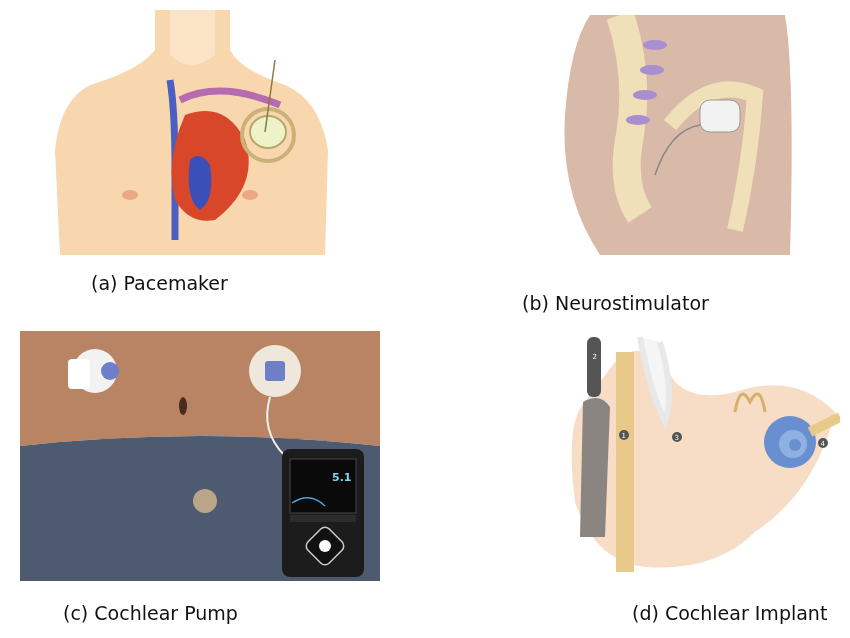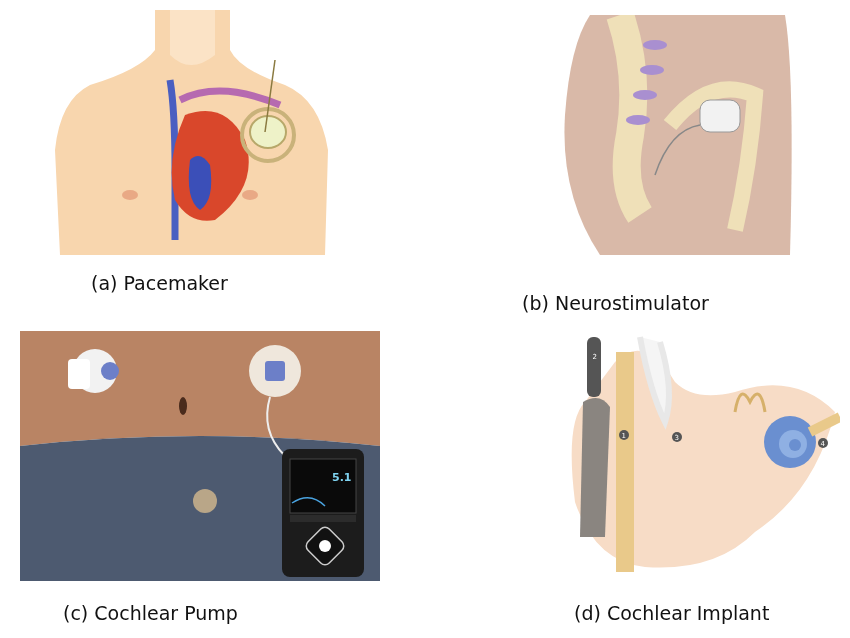--- a/index.html
+++ b/index.html
@@ -95,13 +95,13 @@
     <circle cx="69" cy="103" r="5" fill="#555"></circle>
     <text x="66.5" y="106" fill="#fff" font-size="7" font-family="DejaVu Sans, sans-serif">1</text>
     <circle cx="40" cy="24" r="5" fill="#555"></circle>
     <text x="37.5" y="27" fill="#fff" font-size="7" font-family="DejaVu Sans, sans-serif">2</text>
     <circle cx="122" cy="105" r="5" fill="#555"></circle>
     <text x="119.5" y="108" fill="#fff" font-size="7" font-family="DejaVu Sans, sans-serif">3</text>
     <circle cx="268" cy="111" r="5" fill="#555"></circle>
     <text x="265.5" y="114" fill="#fff" font-size="7" font-family="DejaVu Sans, sans-serif">4</text>
   </svg>
 </div>
-<div class="caption" style="left:574px; top:602px;">(d) Cochlear Implant</div>
+<div class="caption" style="left:632px; top:602px;">(d) Cochlear Implant</div>
 
 </body></html>

